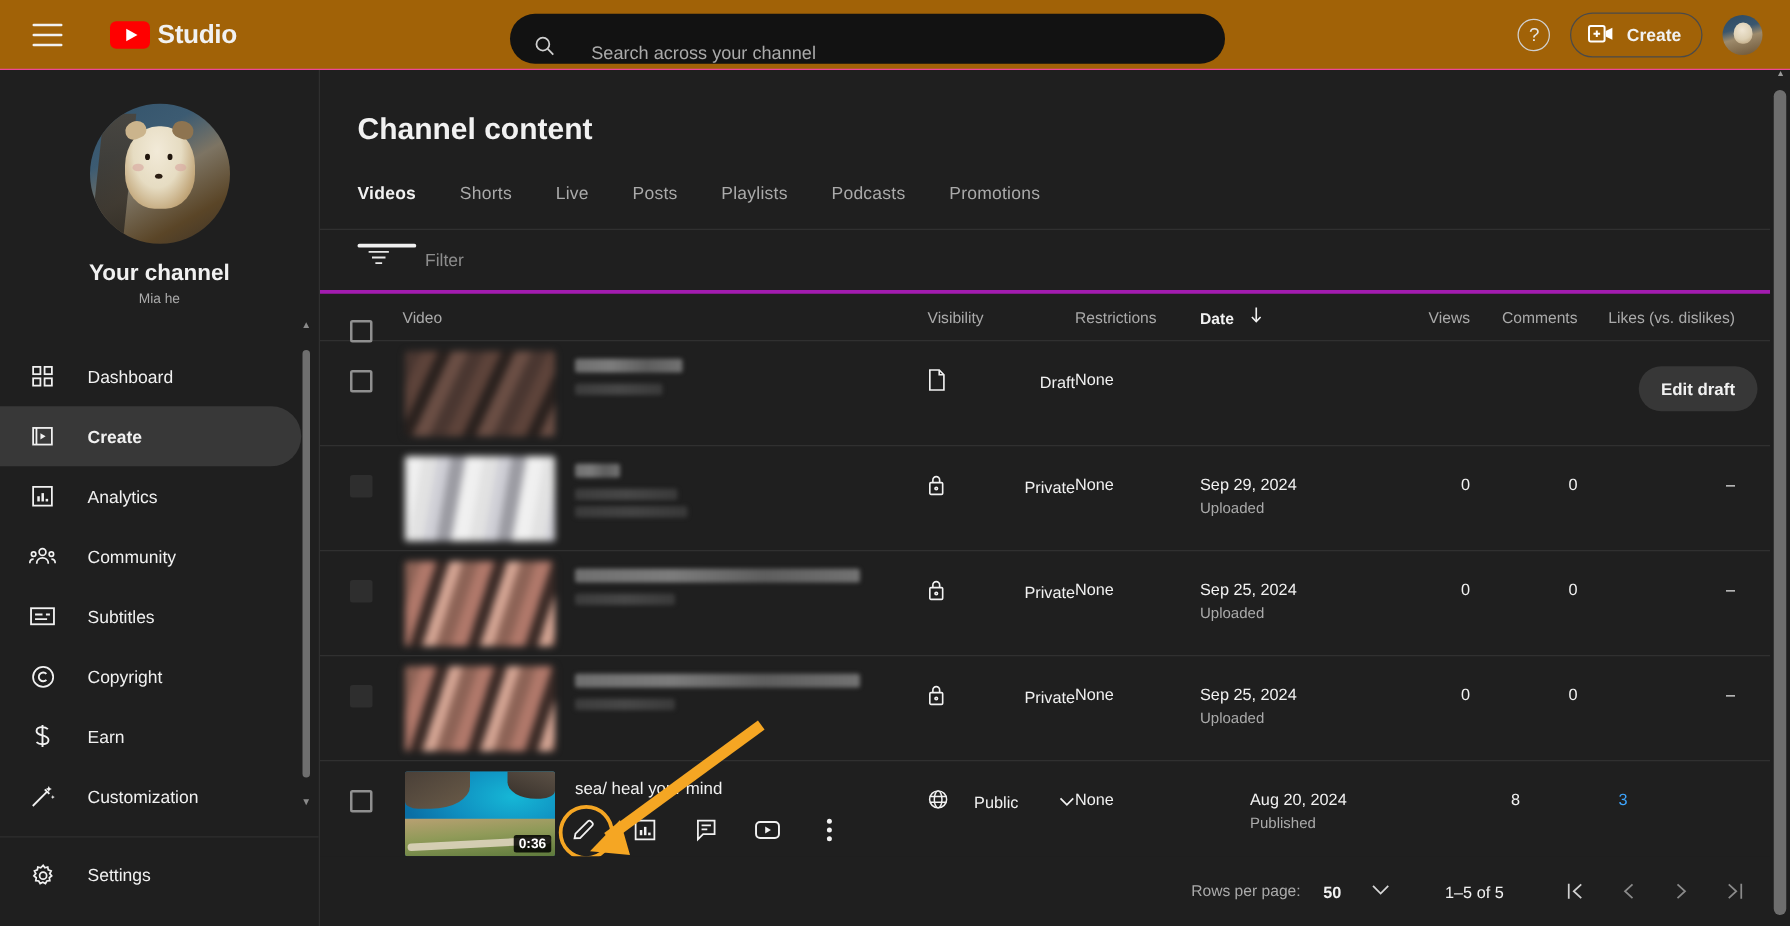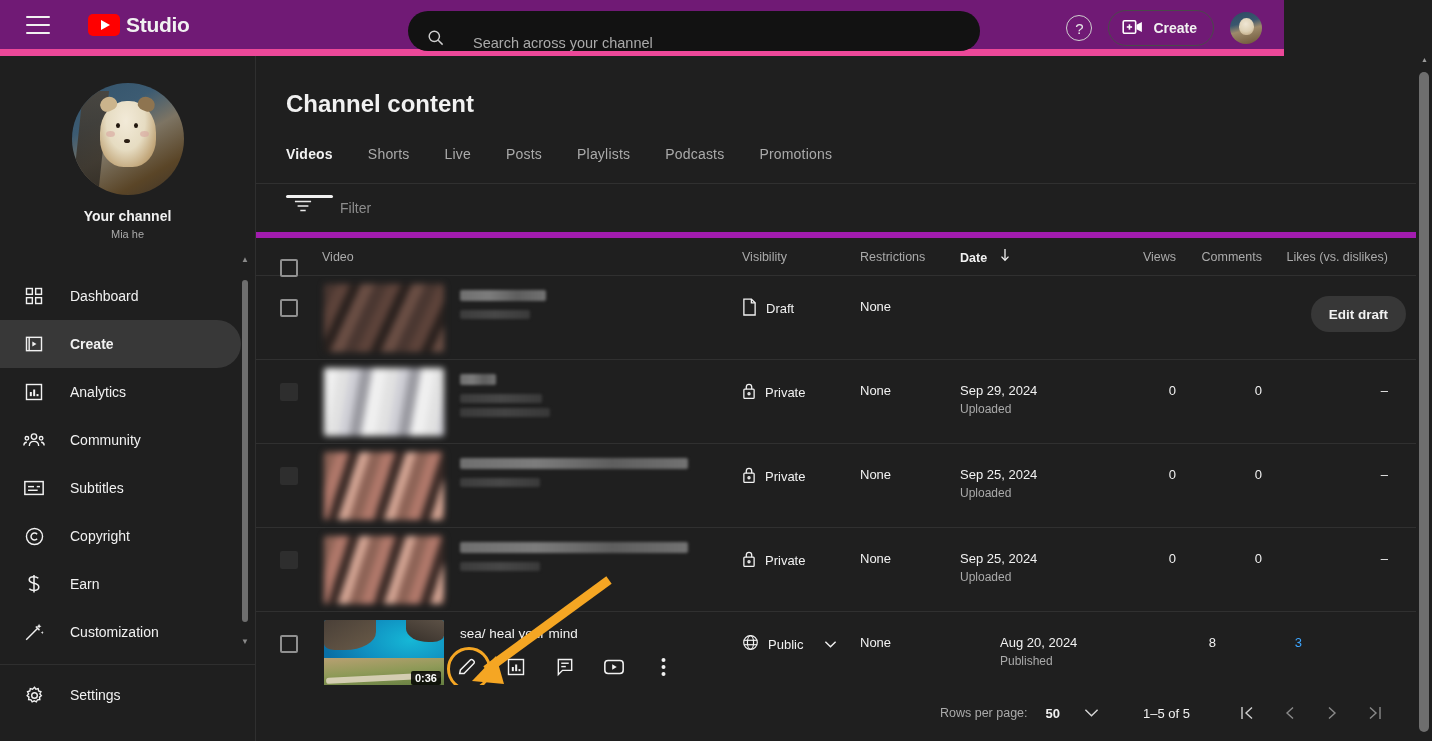--- a/index.html
+++ b/index.html
@@ -7,24 +7,24 @@
     width: 1432px; height: 741px;
     background: #1f1f1f;
     font-family: "Liberation Sans", sans-serif;
     color: #f1f1f1;
     overflow: hidden;
   }
   body { position: relative; }
 
   
   .topbar {
-    position: absolute; top: 0; left: 0; width: 1284px; height: 56px;
-    background: #701a75;
+    position: absolute; top: 0; left: 0; width: 1432px; height: 56px;
+    background: #a16207;
     display: flex; align-items: center;
-    border-bottom: 7px solid #ec4899;
+    border-bottom: 1px solid #ec4899;
     z-index: 40;
   }
   .hamburger {
     width: 24px; height: 18px; margin-left: 26px;
     display: flex; flex-direction: column; justify-content: space-between;
     cursor: pointer;
   }
   .hamburger span { display: block; height: 2px; background: #f1f1f1; border-radius: 1px; }
 
   .brand { display: flex; align-items: center; margin-left: 38px; cursor: pointer; }
@@ -99,21 +99,21 @@
     border-radius: 50% 50% 40% 40%; top: 14px; z-index: 2;
   }
   .ear-l { left: 28px; transform: rotate(-22deg); }
   .ear-r { left: 66px; transform: rotate(20deg); background: #8e7450; }
   .eye { position: absolute; width: 4px; height: 5px; background: #20160d; border-radius: 50%; top: 40px; z-index: 3; }
   .eye.l { left: 44px; } .eye.r { left: 62px; }
   .nose { position: absolute; width: 6px; height: 4px; background: #2a1d12; border-radius: 50%; left: 52px; top: 56px; z-index: 3; }
   .blush { position: absolute; width: 9px; height: 6px; background: #d9a9a2; border-radius: 50%; top: 48px; opacity: .65; z-index: 3; }
   .blush.l { left: 34px; } .blush.r { left: 68px; }
 
-  .channel-name { margin-top: 13px; font-size: 14px; font-weight: bold; text-align: center; }
+  .channel-name { margin-top: 13px; font-size: 18px; font-weight: bold; text-align: center; }
   .channel-sub { margin-top: 4px; font-size: 11px; color: #aaa; }
 
   .nav-list { margin-top: 32px; position: relative; }
   .nav-item {
     display: flex; align-items: center; height: 48px; padding-left: 22px;
     cursor: pointer; color: #f1f1f1; font-size: 14px; border-radius: 0 24px 24px 0;
     margin-right: 14px;
   }
   .nav-item.active { background: #383838; font-weight: bold; }
   .nav-icon { width: 24px; height: 24px; margin-right: 24px; flex: none;
@@ -149,21 +149,21 @@
   .tab.active::after {
     content: ""; position: absolute; left: 0; right: 0; bottom: -14px;
     height: 3px; background: #f1f1f1; border-radius: 2px;
   }
   .tabs-underline { position: absolute; left: 0; right: 0; bottom: 0; height: 1px; background: #303030; }
 
   .filter-bar { display: flex; align-items: center; height: 48px; padding-left: 36px; }
   .filter-placeholder { color: #8d8d8d; font-size: 14px; margin-left: 26px; cursor: text; }
 
   
-  .table { border-top: 6px solid #a21caf; }
+  .table { border-top: 3px solid #a21caf; }
   .row { display: flex; align-items: flex-start; border-bottom: 1px solid #303030; position: relative; }
   .head-row { height: 38px; align-items: center; border-bottom: 1px solid #303030; }
   .c-check { width: 66px; display: flex; justify-content: center; padding-top: 0; flex: none; }
   .row .c-check { padding-top: 23px; }
   .checkbox { width: 18px; height: 18px; border: 2px solid #909090; border-radius: 2px; cursor: pointer; }
   .checkbox.disabled { border: none; background: #2e2e2e; }
   .c-video { width: 420px; flex: none; }
   .c-vis { width: 118px; flex: none; }
   .c-restr { width: 100px; flex: none; }
   .c-date { width: 140px; flex: none; }
@@ -184,21 +184,21 @@
     position: absolute; right: 3px; bottom: 3px; background: rgba(0,0,0,.85);
     color: #fff; font-size: 11px; font-weight: bold; padding: 1px 4px; border-radius: 2px;
   }
   .vid-cell { display: flex; padding-left: 2px; }
   .vid-meta { margin-left: 16px; margin-top: 14px; }
   .vid-title { font-size: 13.5px; color: #f1f1f1; }
   .blur-title { height: 11px; border-radius: 2px; background: linear-gradient(90deg,#6f6f6f,#7c7c7c,#5e5e5e,#727272); filter: blur(1.5px); }
   .blur-desc { height: 9px; margin-top: 9px; border-radius: 2px; background: linear-gradient(90deg,#3c3c3c,#474747,#3a3a3a); filter: blur(1.5px); }
   .blur-desc2 { height: 9px; margin-top: 5px; border-radius: 2px; background: linear-gradient(90deg,#3a3a3a,#434343,#383838); filter: blur(1.5px); }
 
-  .vis-cell { display: flex; align-items: center; gap: 9px; padding-top: 22px; font-size: 13px; }
+  .vis-cell { display: flex; align-items: center; gap: 9px; padding-top: 22px; font-size: 13px; justify-content: space-between; }
   .cell-txt { padding-top: 23px; font-size: 13px; }
   .date-main { font-size: 13px; }
   .date-sub { font-size: 12px; color: #aaa; margin-top: 4px; }
   .num { font-size: 13px; }
   .num.link { color: #3ea6ff; cursor: pointer; }
   .dash { color: #f1f1f1; }
 
   .edit-draft {
     position: absolute; right: 26px; top: 20px; height: 36px; padding: 0 18px;
     background: #373737; border-radius: 18px; display: flex; align-items: center;
@@ -235,21 +235,21 @@
     font-size: 11px; padding: 4px 8px; border-radius: 2px;
   }
 
   
   .arrow-svg { position: absolute; left: 0; top: 0; width: 1176px; height: 685px; pointer-events: none; z-index: 30; }
 
   
   .pager {
     position: absolute; left: 0; bottom: 0; width: 1176px; height: 56px;
     display: flex; align-items: center; justify-content: flex-end;
-    padding-right: 46px; gap: 0; background: #1f1f1f;
+    padding-right: 33px; gap: 0; background: #1f1f1f;
   }
   .pager-label { font-size: 12.5px; color: #aaa; }
   .pager-value { font-size: 13px; font-weight: bold; margin-left: 18px; }
   .pager-chev { margin-left: 24px; cursor: pointer; }
   .pager-range { font-size: 13px; color: #f1f1f1; margin-left: 44px; }
   .pager-nav { display: flex; align-items: center; gap: 18px; margin-left: 46px; }
   .pnav { width: 24px; height: 24px; display: flex; align-items: center; justify-content: center;
     color: #8a8a8a; cursor: pointer; }
   .pnav.enabled { color: #d0d0d0; }
 

